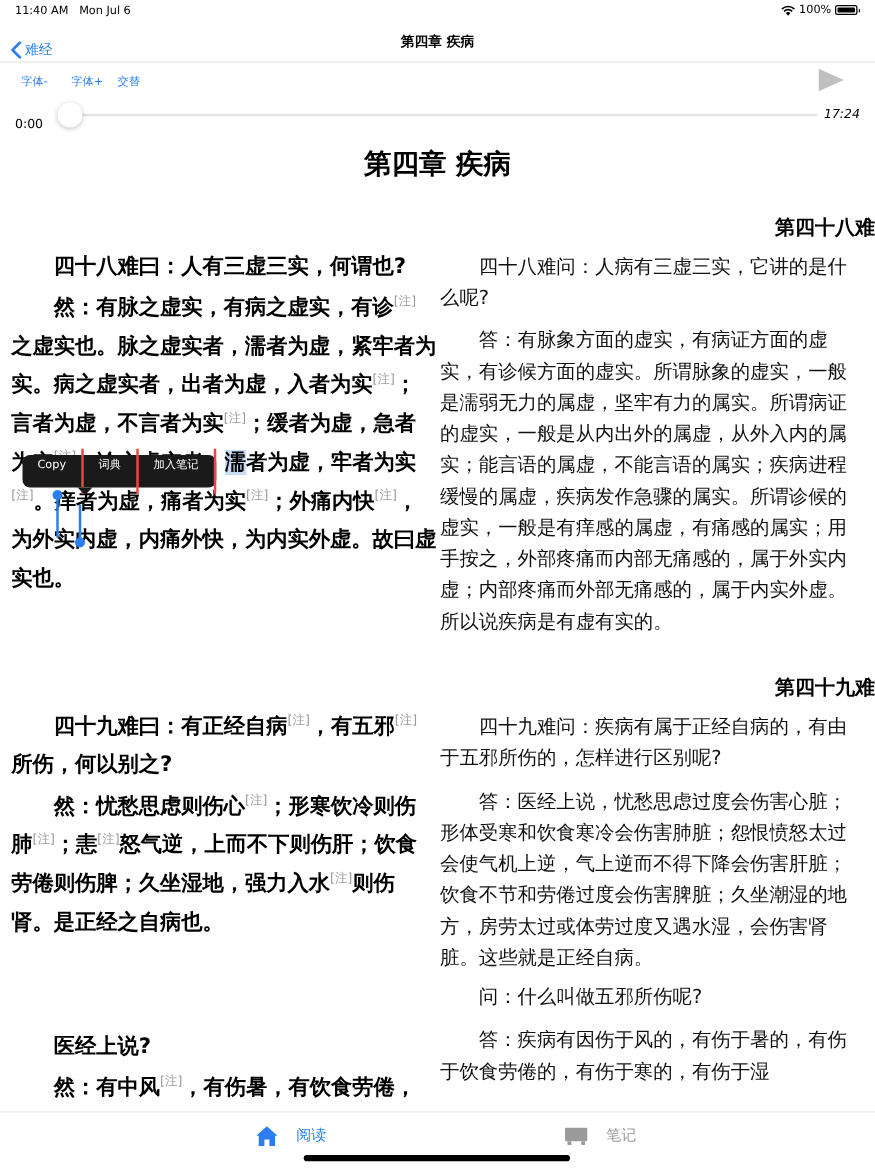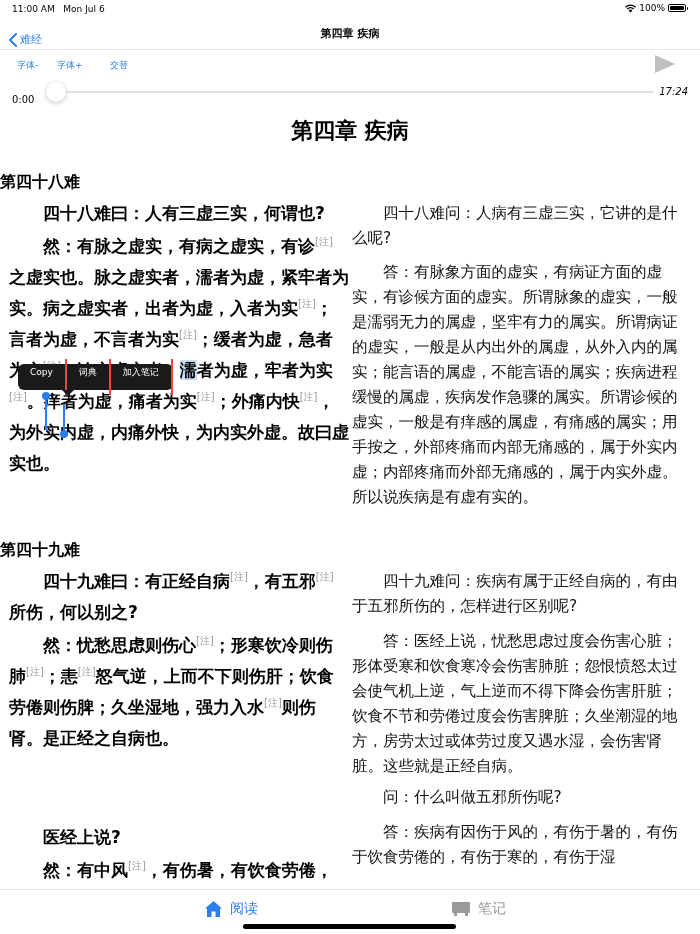--- a/index.html
+++ b/index.html
@@ -23,47 +23,47 @@
   .play-button { position: absolute; right: 25px; top: 4px; width: 0; height: 0; border-top: 9px solid transparent; border-bottom: 9px solid transparent; border-left: 20px solid #bfbfbf; cursor: pointer; }
 
   .player { position: absolute; top: 80px; left: 0; width: 700px; height: 24px; }
   .player .t-start { position: absolute; left: 12px; top: 14px; font-size: 10px; text-align: right; }
   .player .t-end { position: absolute; right: 12px; top: 6px; font-size: 10px; font-style: italic; }
   .track { position: absolute; left: 48px; right: 46px; top: 11px; height: 2px; background: #e3e3e3; border-radius: 1px; }
   .thumb { position: absolute; left: 46px; top: 2px; width: 20px; height: 20px; border-radius: 50%; background: #fff; box-shadow: 0 1px 4px rgba(0,0,0,0.25); cursor: pointer; }
 
   .content { position: absolute; top: 104px; left: 0; width: 700px; height: 786px; overflow: hidden; }
   .chapter-title { position: absolute; top: 12px; left: 0; width: 700px; text-align: center; font-size: 22px; font-weight: bold; }
-  .section-title { position: absolute; left: 0; width: 700px; text-align: left; font-size: 16px; font-weight: bold; }
+  .section-title { position: absolute; left: 0; width: 700px; text-align: right; font-size: 16px; font-weight: bold; }
 
   .col-left { position: absolute; left: 9px; width: 340px; font-size: 17px; font-weight: bold; line-height: 31px; }
   .col-right { position: absolute; left: 352px; width: 340px; font-size: 15.5px; line-height: 25px; color: #111; }
   .para { text-indent: 2em; }
   .note { font-size: 10px; color: #9a9a9a; font-weight: normal; vertical-align: super; line-height: 0; }
 
   .selected-char { background: #c7dcf5; position: relative; }
   .sel-handle { position: absolute; width: 2px; background: #2a7ef1; }
   .sel-dot { position: absolute; width: 8px; height: 8px; border-radius: 50%; background: #2a7ef1; }
 
   .popover { position: absolute; left: 18px; top: 364px; height: 26px; background: #1a1a1a; border-radius: 6px; display: flex; align-items: center; color: #fff; font-size: 9px; z-index: 5; }
   .popover .item { padding: 0 12px; height: 36px; line-height: 26px; border-right: 2px solid #ef4444; cursor: pointer; }
   .popover .item:last-child { border-right: none; }
   .popover .arrow { position: absolute; left: 44px; bottom: -6px; width: 0; height: 0; border-left: 6px solid transparent; border-right: 6px solid transparent; border-top: 6px solid #1a1a1a; }
 
   .tab-bar { position: absolute; top: 889px; left: 0; width: 700px; height: 45px; border-top: 1px solid #e6e6e6; background: #fff; }
-  .tab { position: absolute; top: 10px; display: flex; align-items: center; gap: 8px; font-size: 14px; cursor: pointer; }
+  .tab { position: absolute; top: 10px; display: flex; align-items: center; gap: 15px; font-size: 12px; cursor: pointer; }
   .tab-reading { left: 205px; color: #2a7ef1; }
   .tab-notes { left: 452px; color: #9a9a9a; }
   .home-indicator { position: absolute; left: 243px; top: 924px; width: 213px; height: 5px; border-radius: 3px; background: #000; }
 </style>
 </head>
 <body>
 
 <div class="status-bar">
-  <span class="time"><span>11:00 AM</span>&nbsp;&nbsp;&nbsp;<span>Mon Jul 6</span></span>
+  <span class="time"><span>11:40 AM</span>&nbsp;&nbsp;&nbsp;<span>Mon Jul 6</span></span>
   <span class="right">
     <svg width="11" height="9" viewBox="0 0 11 9">
         <path d="M5.5 8.5 L3.6 6.4 A2.8 2.8 0 0 1 7.4 6.4 Z" fill="#000"></path>
         <path d="M1.8 4.6 A5.3 5.3 0 0 1 9.2 4.6 L8.3 5.5 A4 4 0 0 0 2.7 5.5 Z" fill="#000"></path>
         <path d="M0 2.8 A7.8 7.8 0 0 1 11 2.8 L10.1 3.7 A6.5 6.5 0 0 0 0.9 3.7 Z" fill="#000"></path>
       </svg>
     <span>100%</span>
     <span class="battery">
         <span class="fill" style="display:block"></span>
       </span>
@@ -76,21 +76,21 @@
         <path d="M8 1 L2 7 L8 13" stroke="#2a7ef1" stroke-width="2" fill="none" stroke-linecap="round" stroke-linejoin="round"></path>
       </svg>
     <span>难经</span>
   </div>
   <div class="nav-title">第四章 疾病</div>
 </div>
 
 <div class="toolbar">
   <span class="tbtn" style="left:17px">字体-</span>
   <span class="tbtn" style="left:57px">字体+</span>
-  <span class="tbtn" style="left:110px">交替</span>
+  <span class="tbtn" style="left:94px">交替</span>
   <div class="play-button"></div>
 </div>
 
 <div class="player">
   <span class="t-start">0:00</span>
   <div class="track"></div>
   <div class="thumb"></div>
   <span class="t-end">17:24</span>
 </div>
 

